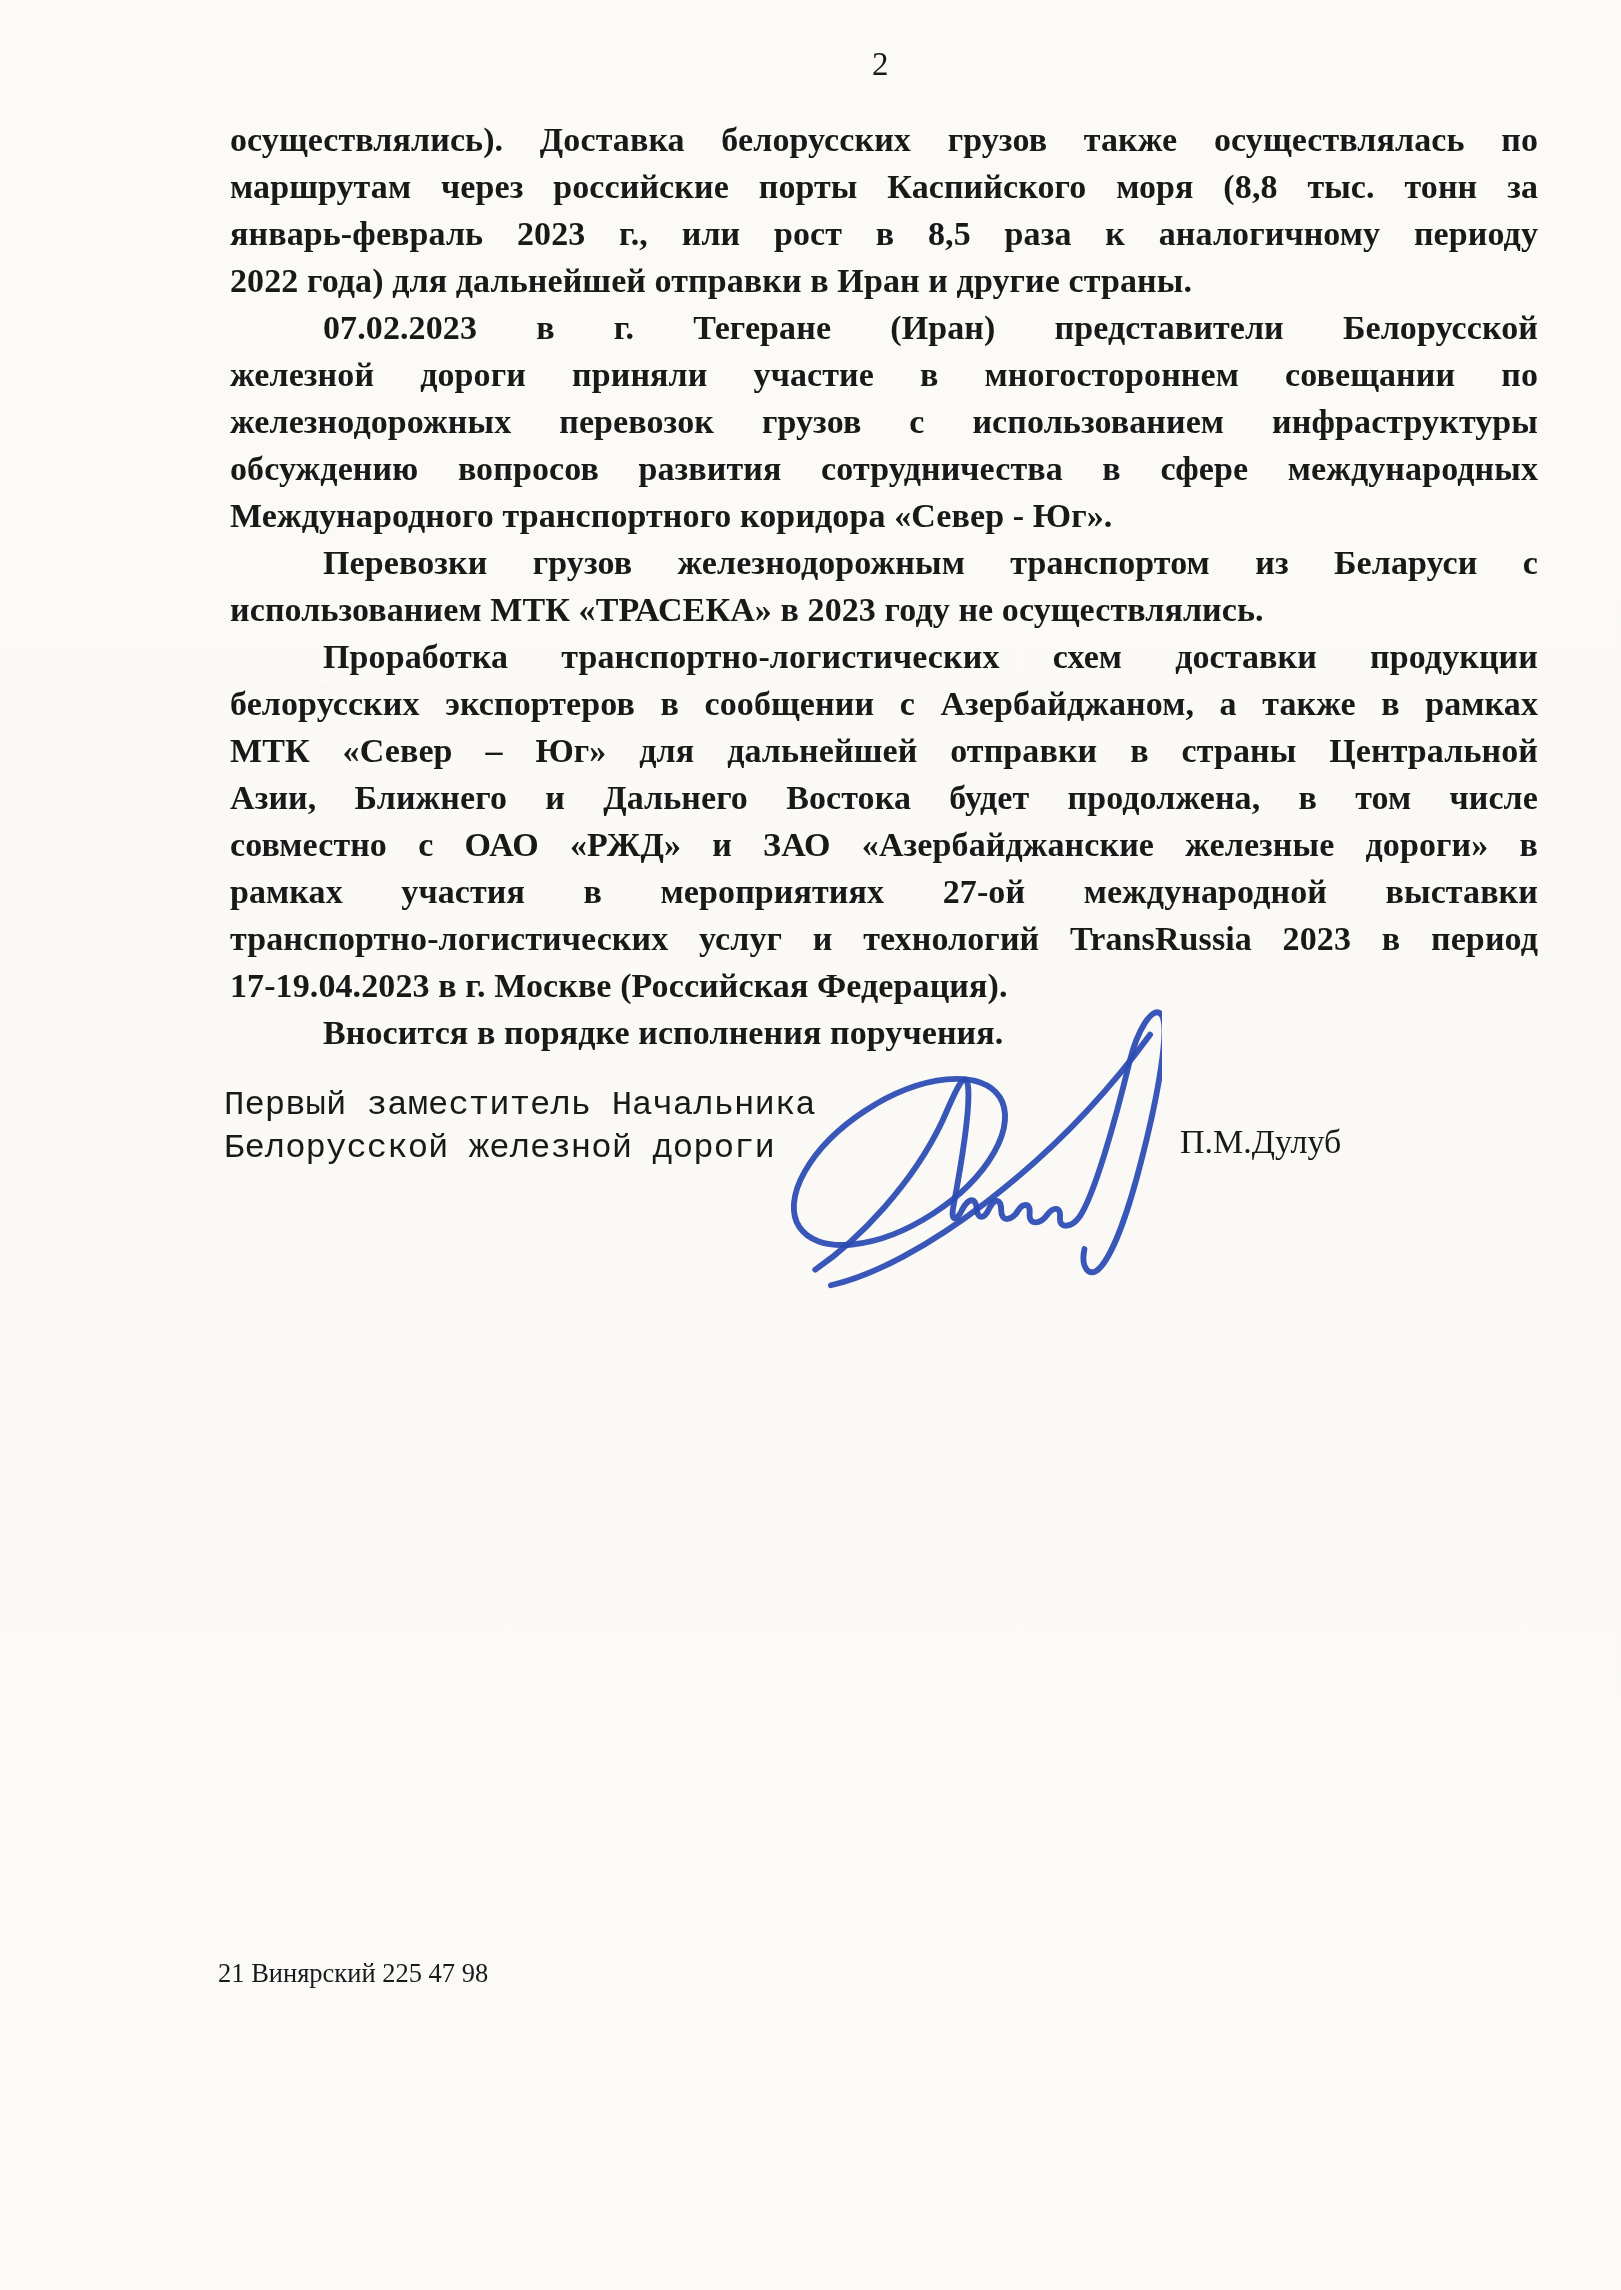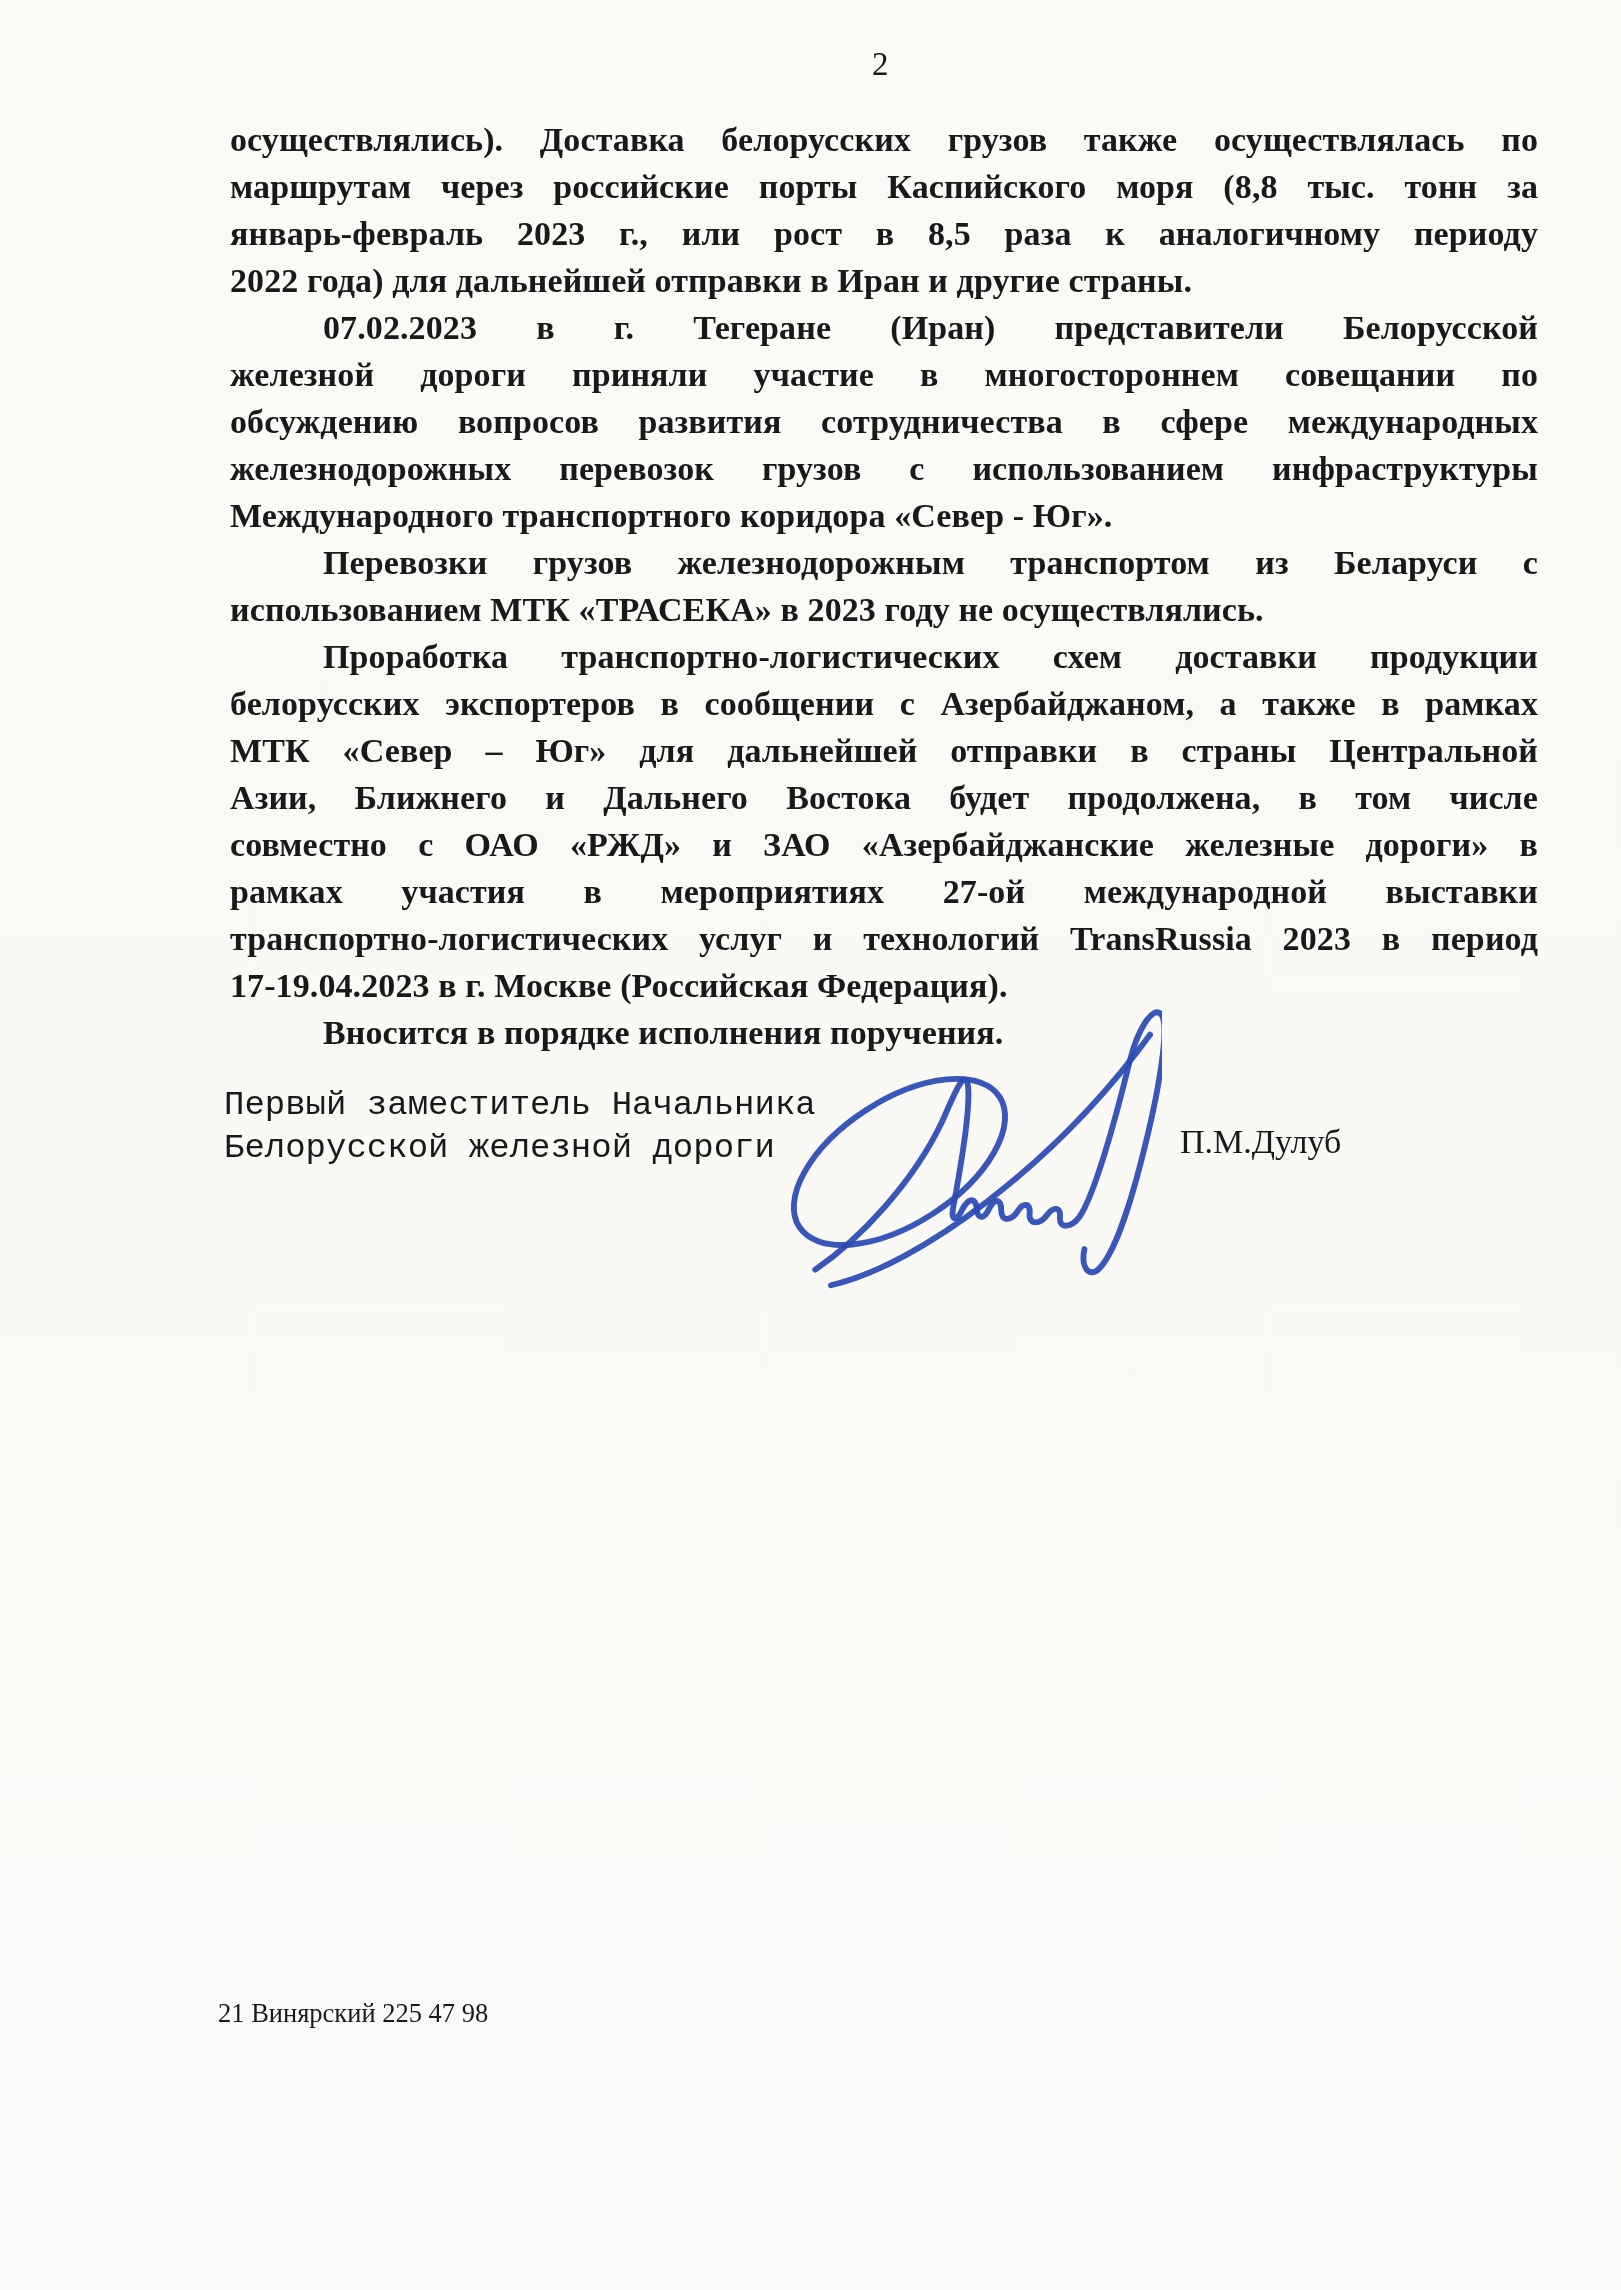--- a/index.html
+++ b/index.html
@@ -73,42 +73,42 @@
   .sig-svg path, .sig-svg ellipse{
     fill:none;
     stroke:var(--sig);
     stroke-width:6;
     stroke-linecap:round;
     stroke-linejoin:round;
     opacity:0.93;
   }
   .footer-ref{
     position:absolute;
-    left:218px; top:1998px;
+    left:218px; top:1958px;
     font-size:26.5px;
     line-height:31px;
     white-space:nowrap;
   }
 </style>
 </head>
 <body>
 
 <div class="page">
 
   <div class="page-number">2</div>
 
   <div class="doc-body">
       <div class="line">осуществлялись). Доставка белорусских грузов также осуществлялась по</div>
       <div class="line">маршрутам через российские порты Каспийского моря (8,8 тыс. тонн за</div>
       <div class="line">январь-февраль 2023 г., или рост в 8,5 раза к аналогичному периоду</div>
       <div class="line last">2022 года) для дальнейшей отправки в Иран и другие страны.</div>
       <div class="line indent">07.02.2023 в г. Тегеране (Иран) представители Белорусской</div>
       <div class="line">железной дороги приняли участие в многостороннем совещании по</div>
+      <div class="line">железнодорожных перевозок грузов с использованием инфраструктуры</div>
       <div class="line">обсуждению вопросов развития сотрудничества в сфере международных</div>
-      <div class="line">железнодорожных перевозок грузов с использованием инфраструктуры</div>
       <div class="line last">Международного транспортного коридора «Север - Юг».</div>
       <div class="line indent">Перевозки грузов железнодорожным транспортом из Беларуси с</div>
       <div class="line last">использованием МТК «ТРАСЕКА» в 2023 году не осуществлялись.</div>
       <div class="line indent">Проработка транспортно-логистических схем доставки продукции</div>
       <div class="line">белорусских экспортеров в сообщении с Азербайджаном, а также в рамках</div>
       <div class="line">МТК «Север – Юг» для дальнейшей отправки в страны Центральной</div>
       <div class="line">Азии, Ближнего и Дальнего Востока будет продолжена, в том числе</div>
       <div class="line">совместно с ОАО «РЖД» и ЗАО «Азербайджанские железные дороги» в</div>
       <div class="line">рамках участия в мероприятиях 27-ой международной выставки</div>
       <div class="line">транспортно-логистических услуг и технологий TransRussia 2023 в период</div>

